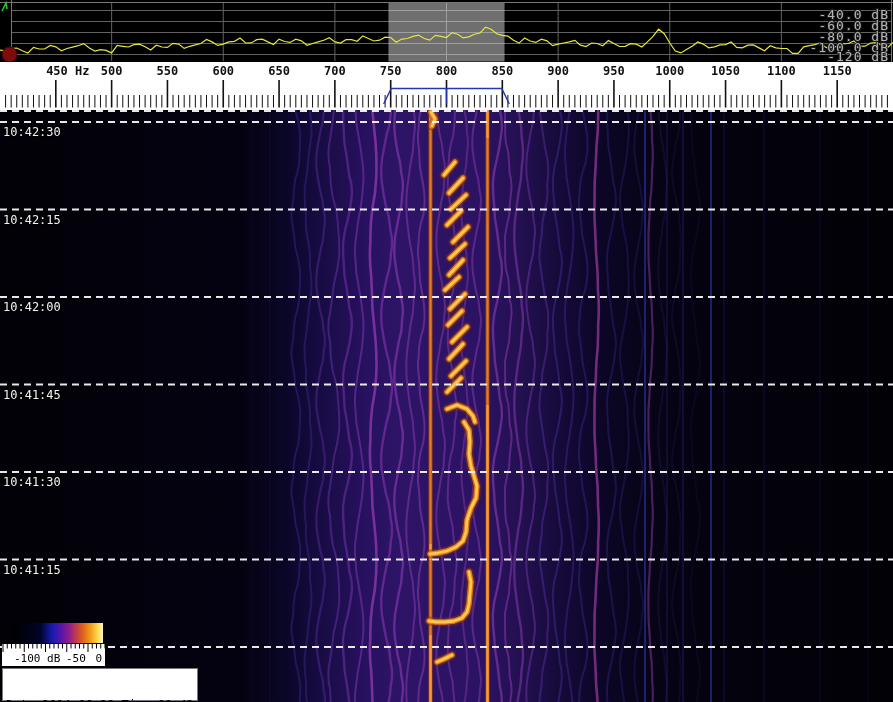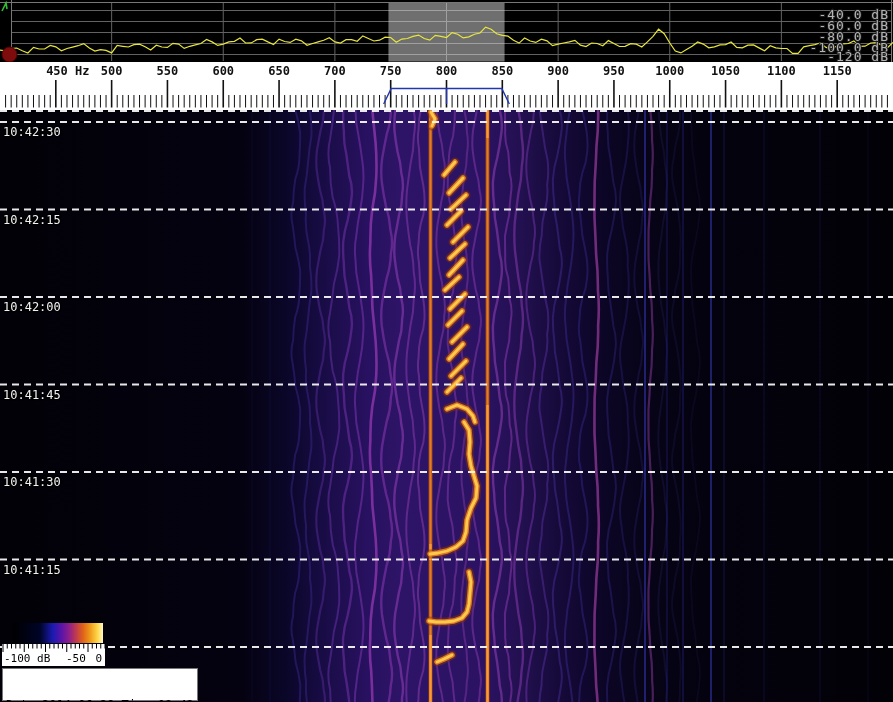--- a/index.html
+++ b/index.html
@@ -6,21 +6,21 @@
   .stage{position:relative;width:893px;height:702px;background:#0ea5e9;overflow:hidden;
          font-family:"DejaVu Sans Mono", monospace;}
   .stage svg{position:absolute;left:0;display:block;}
   #spec{top:0;}
   #ruler{top:62px;background:#ffffff;}
   #wf{top:110px;}
   .cbar{position:absolute;left:13px;top:623px;width:90px;height:20px;}
   .cstrip{position:absolute;left:2px;top:644px;width:103px;height:22px;background:#ffffff;}
   .cstrip svg{position:absolute;top:0;left:0;}
   .cstrip .lab{position:absolute;top:9px;font-size:11px;color:#000;line-height:12px;}
-  .lab-100{left:2px;text-align:right;} .lab-50{left:64px;} .lab-0{right:3px;}
+  .lab-100{left:12px;text-align:right;} .lab-50{left:64px;} .lab-0{right:3px;}
   .status{position:absolute;left:2px;top:668px;width:189px;height:30px;background:#ffffff;
           border:1px solid #777;color:#000;font-size:12px;line-height:14px;padding:1px 2px 0 3px;
           white-space:pre;}
 </style>
 </head>
 <body>
 
 <div class="stage">
   <svg id="spec" width="893" height="62">
       <rect x="0" y="0" width="893" height="62" fill="#000"></rect>

